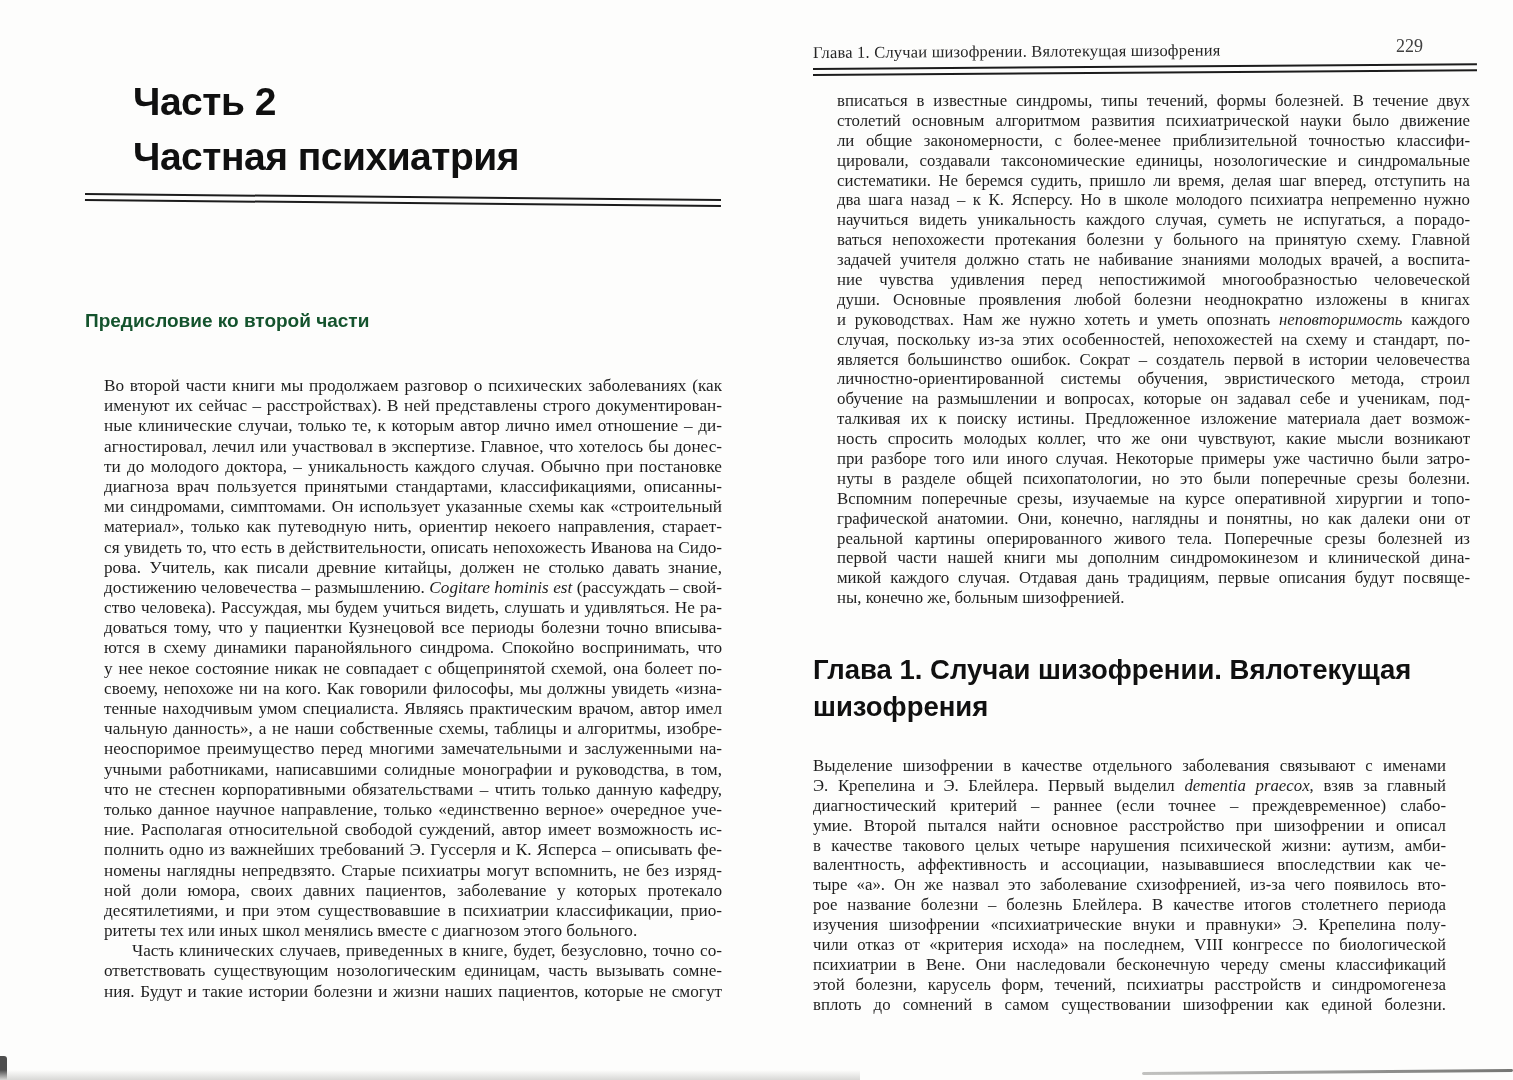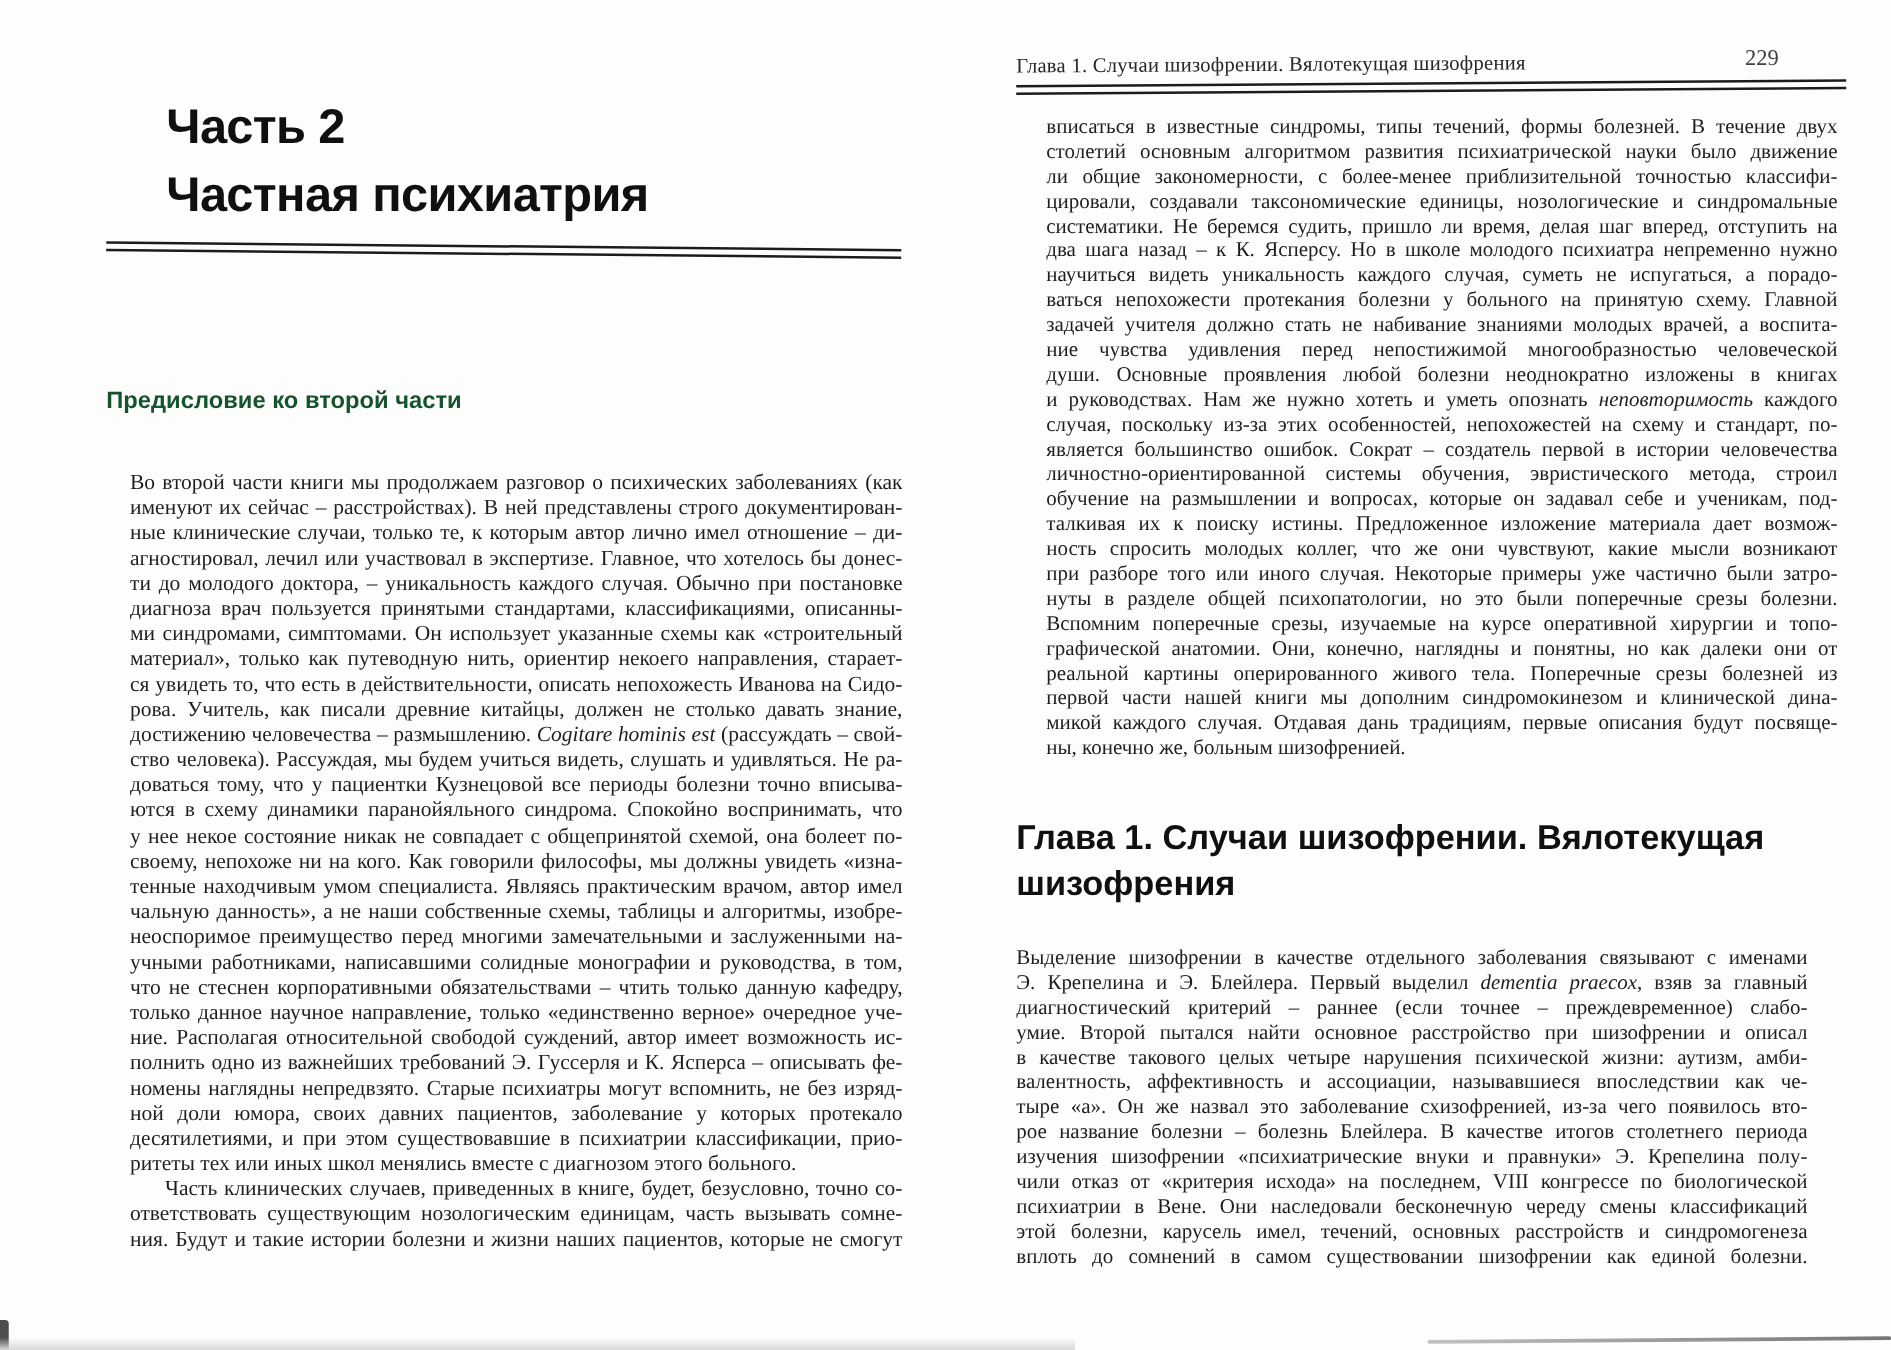--- a/index.html
+++ b/index.html
@@ -208,19 +208,19 @@
     <div class="line">Э. Крепелина и Э. Блейлера. Первый выделил <i>dementia praecox</i>, взяв за главный</div>
     <div class="line">диагностический критерий – раннее (если точнее – преждевременное) слабо-</div>
     <div class="line">умие. Второй пытался найти основное расстройство при шизофрении и описал</div>
     <div class="line">в качестве такового целых четыре нарушения психической жизни:  аутизм, амби-</div>
     <div class="line">валентность, аффективность и ассоциации, называвшиеся впоследствии как че-</div>
     <div class="line">тыре «а». Он же назвал это заболевание схизофренией, из-за чего появилось вто-</div>
     <div class="line">рое название болезни – болезнь Блейлера. В качестве итогов столетнего периода</div>
     <div class="line">изучения шизофрении «психиатрические внуки и правнуки» Э. Крепелина полу-</div>
     <div class="line">чили отказ от  «критерия исхода» на последнем, VIII конгрессе по биологической</div>
     <div class="line">психиатрии в Вене. Они наследовали бесконечную череду смены классификаций</div>
-    <div class="line">этой болезни, карусель имел, течений, основных расстройств и синдромогенеза</div>
+    <div class="line">этой болезни, карусель форм, течений, психиатры расстройств и синдромогенеза</div>
     <div class="line">вплоть до сомнений в самом существовании шизофрении как единой болезни.</div>
   </div>
 
 <div class="abs corner-mark"></div>
 <div class="abs bottom-strip"></div>
 <div class="abs edge-line-right"></div>
 
 </body></html>

